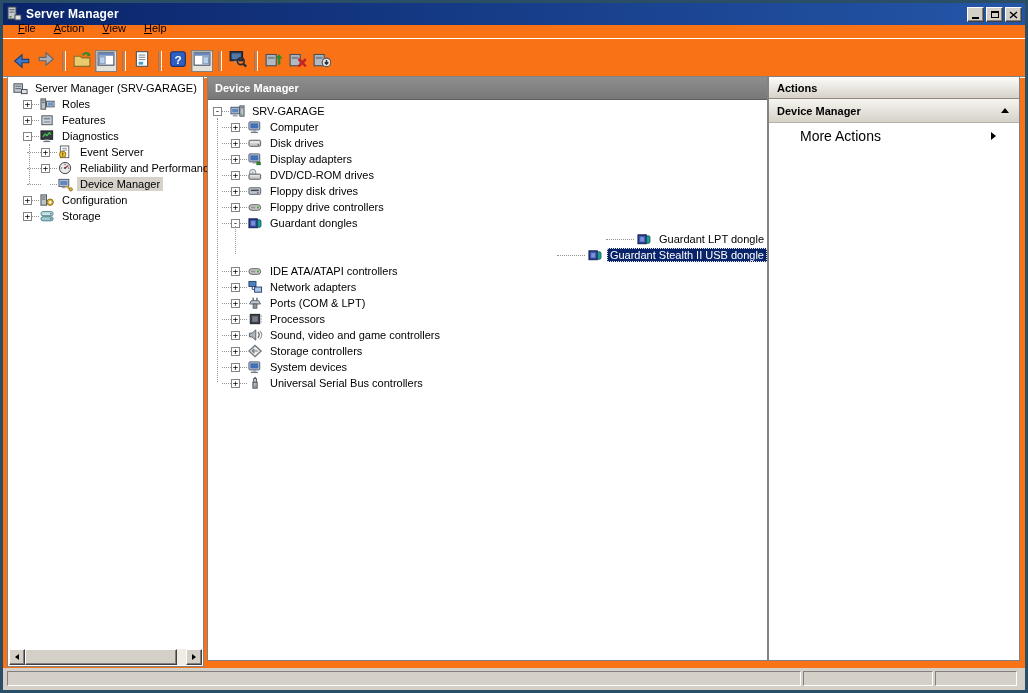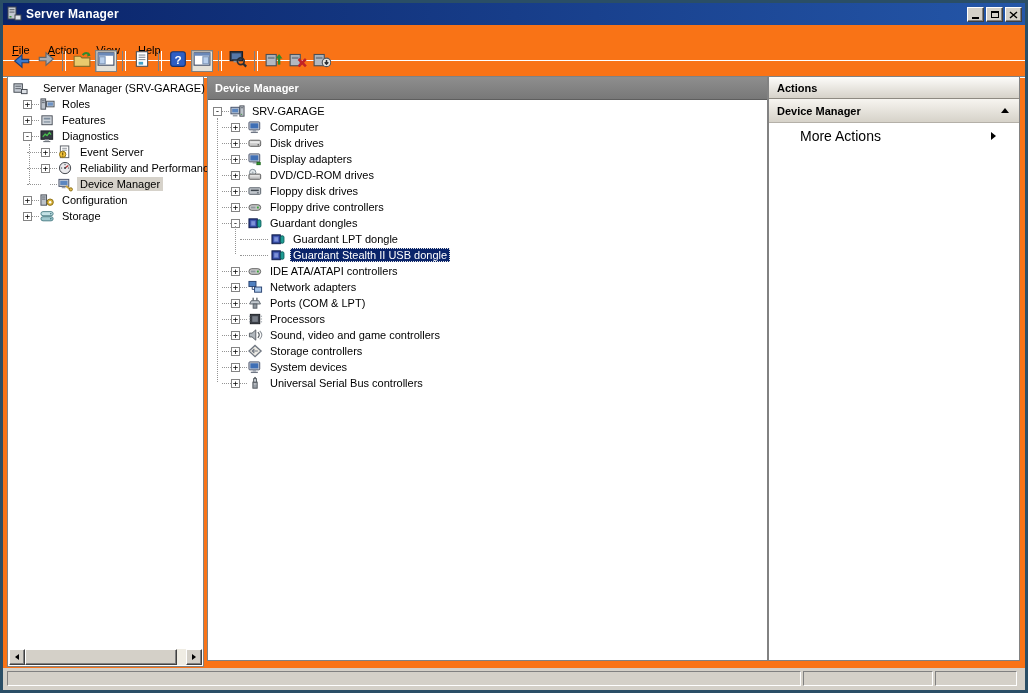--- a/index.html
+++ b/index.html
@@ -9,22 +9,22 @@
   .titlebar{position:absolute;top:0;left:0;right:0;height:22px;
             background:linear-gradient(90deg,#0a246a,#2456a8);display:flex;align-items:center;color:#fff;}
   .title-icon{width:16px;height:16px;margin:0 4px 0 3px;flex:none;}
   .title-text{font-size:12px;font-weight:bold;letter-spacing:.2px;}
   .winbtns{position:absolute;right:3px;top:4px;display:flex;gap:2px;}
   .wbtn{width:17px;height:15px;background:#d4d0c8;border:1px solid;border-color:#ffffff #404040 #404040 #ffffff;
         box-shadow:inset -1px -1px 0 #808080;display:flex;align-items:center;justify-content:center;box-sizing:border-box;}
   .glyph-min{width:7px;height:2px;background:#000;margin-top:7px;}
   .glyph-max{width:8px;height:7px;border:1px solid #000;border-top-width:2px;box-sizing:border-box;}
   
-  .menubar{position:absolute;top:36px;left:0;right:0;height:21px;display:flex;align-items:center;
-           font-size:11px;border-bottom:1px solid #ffffff;}
+  .menubar{position:absolute;top:14px;left:0;right:0;height:21px;display:flex;align-items:center;
+           padding-left:6px;font-size:11px;border-bottom:1px solid #ffffff;}
   .mitem{display:block;padding:3px 9px;}
   .mitem::first-letter{text-decoration:underline;}
   
   .toolbar{position:absolute;top:43px;left:0;right:0;height:30px;display:flex;align-items:center;
            padding-left:7px;border-bottom:1px solid #808080;box-shadow:0 1px 0 #ffffff;}
   .tbtn{width:22px;height:22px;display:flex;align-items:center;justify-content:center;flex:none;margin:0 1px;}
   .tbtn.pressed{border:1px solid #808080;background:#e4e1d8;box-shadow:inset 1px 1px 0 #b8b4ac;box-sizing:border-box;}
   .tbtn svg{width:18px;height:18px;}
   .tsep{width:2px;height:20px;border-left:1px solid #808080;border-right:1px solid #ffffff;margin:0 4px;flex:none;}
   
@@ -45,24 +45,24 @@
   .stub{width:7px;border-top:1px dotted #949494;flex:none;}
   .pre{width:9px;border-top:1px dotted #949494;flex:none;}
   .pre2{width:28px;border-top:1px dotted #949494;flex:none;margin-right:2px;}
   .pre2s{width:14px;border-top:1px dotted #949494;flex:none;}
   .ticon{width:16px;height:15px;flex:none;margin:0 3px 0 1px;}
   .ticon svg{width:15px;height:15px;}
   .tlabel{padding:1px 3px;color:#000;}
   .tlabel.sel{background:#0a246a;color:#fff;outline:1px dotted #e8e8e8;outline-offset:-1px;}
   .tlabel.graysel{background:#d6d2ca;}
   .r1{margin-left:9px;}
-  .r2{margin-left:27px;}
+  .r2{margin-left:27px;justify-content:flex-end;}
   .rs1{margin-left:13px;}
   .rs2{margin-left:17px;}
-  .rroot{margin-left:2px;gap:8px;}
+  .rroot{margin-left:2px;}
   .vguide{position:absolute;border-left:1px dotted #949494;width:0;}
   
   .ahdr{height:21px;background:linear-gradient(#fdfcfa,#d6d2c9);border-bottom:1px solid #8e8a82;
         display:flex;align-items:center;padding-left:8px;font-weight:bold;font-size:11px;}
   .asec{height:23px;background:linear-gradient(#f7f5f0,#d6d2c9);border-bottom:1px solid #b4b0a8;
         display:flex;align-items:center;padding:0 10px 0 8px;font-weight:bold;font-size:11px;}
   .arow{height:26px;display:flex;align-items:center;padding:0 23px 0 31px;font-size:14px;background:#fff;}
   .tri-up{width:0;height:0;border-left:4px solid transparent;border-right:4px solid transparent;
           border-bottom:5px solid #000;margin-left:auto;}
   .tri-right{width:0;height:0;border-top:4px solid transparent;border-bottom:4px solid transparent;

